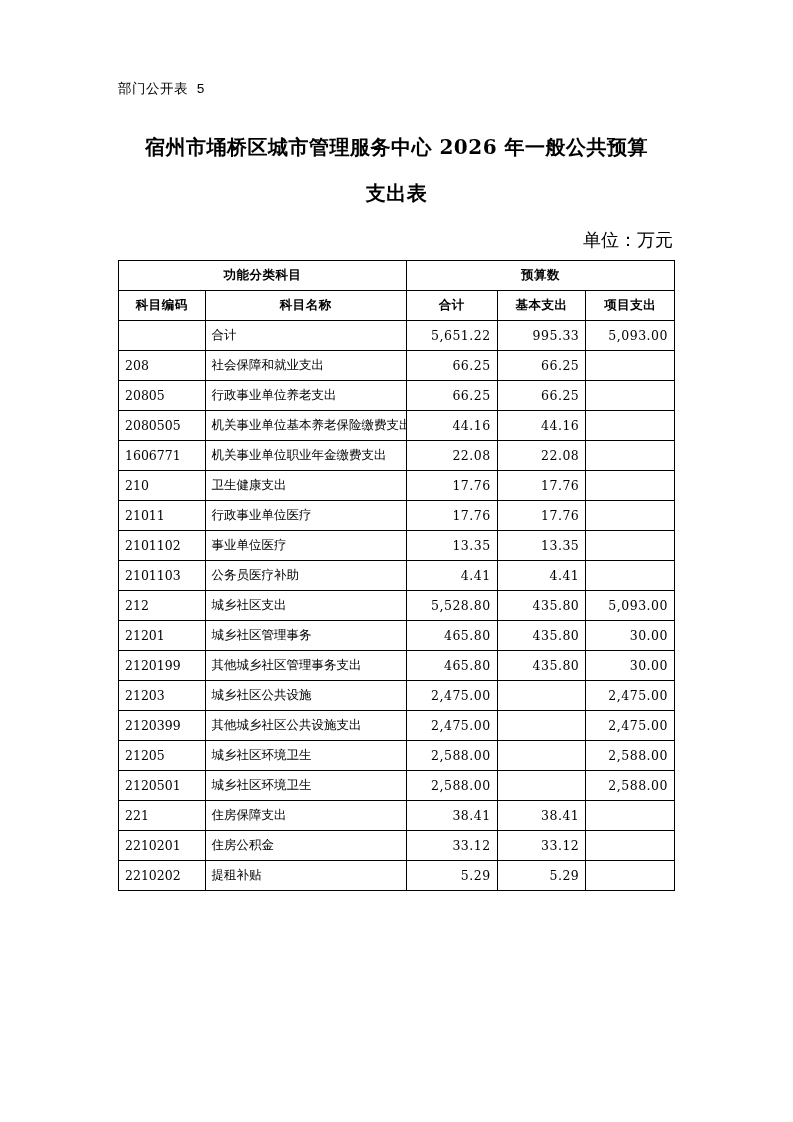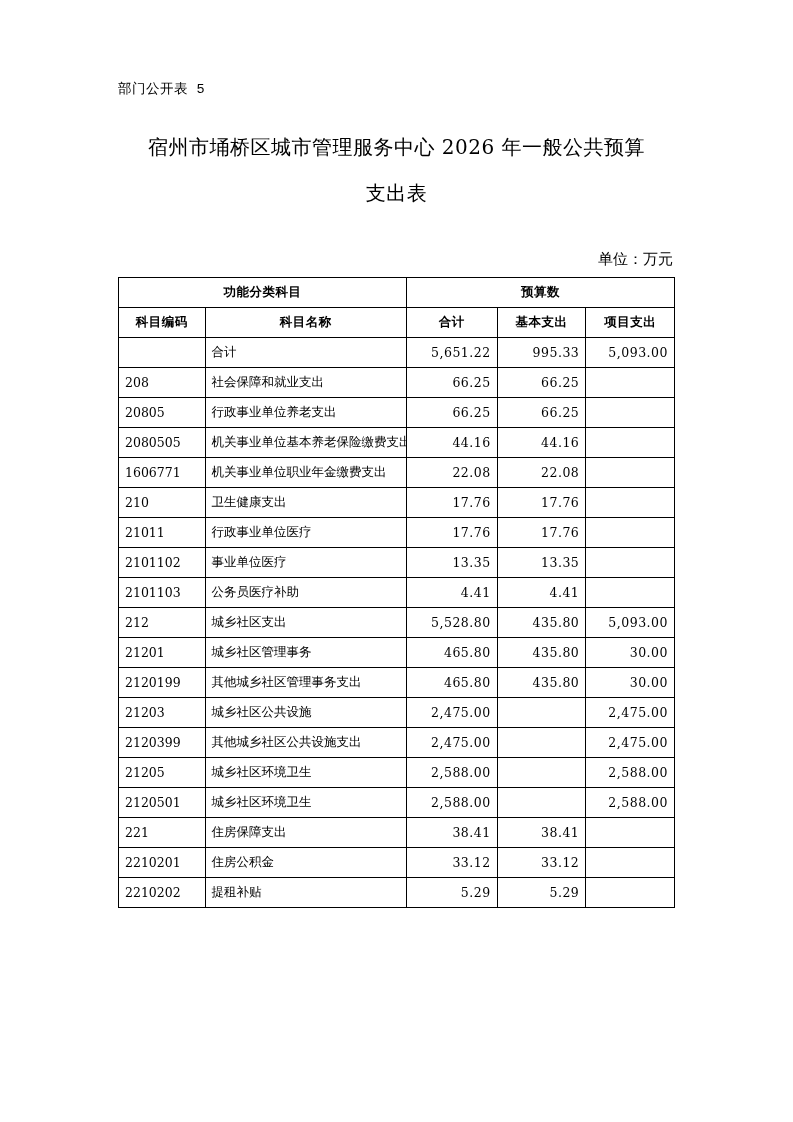--- a/index.html
+++ b/index.html
@@ -25,31 +25,31 @@
   .header-right {
     text-align: left;
     font-size: 13.5px;
     font-family: Liberation Mono, monospace;
     margin-top: 80px;
     letter-spacing: 0.5px;
   }
   .doc-title {
     text-align: center;
     font-size: 20px;
-    font-weight: normal;
+    font-weight: bold;
     font-family: "DejaVu Serif", serif;
     line-height: 46px;
     margin-top: 26px;
     letter-spacing: 0.5px;
   }
   .unit-line {
     text-align: right;
-    font-size: 15px;
-    font-family: "DejaVu Serif", serif;
-    margin-top: 34px;
+    font-size: 18px;
+    font-family: "DejaVu Serif", serif;
+    margin-top: 12px;
     margin-bottom: 8px;
     padding-right: 2px;
   }
   table.budget {
     border-collapse: collapse;
     width: 100%;
     table-layout: fixed;
     padding-left: 12px;
   }
   table.budget th,

